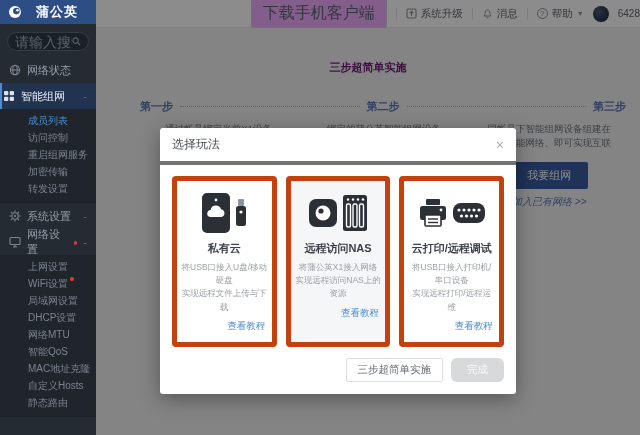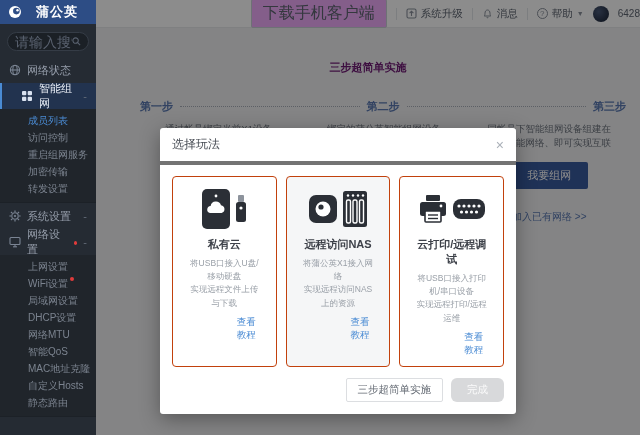--- a/index.html
+++ b/index.html
@@ -11,21 +11,21 @@
   .sidebar { width:96px; flex-shrink:0; background:#252b33; display:flex; flex-direction:column; overflow:hidden; }
   .logo { height:24px; background:#2d4d85; display:flex; align-items:center; padding:0 9px; gap:15px; cursor:pointer; }
   .logo-text { color:#fff; font-size:13px; font-weight:bold; letter-spacing:1px; white-space:nowrap; }
   .search-wrap { padding:8px 7px 6px; }
   .search-box { background:#1b2026; border:1px solid #353c46; border-radius:10px; height:19px; display:flex; align-items:center; padding:0 7px; }
   .search-box input { flex:1; min-width:0; background:transparent; border:none; outline:none; color:#aab2bd; font-size:14px; font-family:inherit; }
   .search-box input::placeholder { color:#5a6270; }
   .menu { flex:1; font-size:11px; }
   .menu-item { height:26px; display:flex; align-items:center; padding:0 9px; gap:6px; color:#959daa; cursor:pointer; }
   .menu-item .ind { margin-left:auto; color:#646d7a; font-size:11px; }
-  .menu-item.active { background:#22334f; color:#e9eef6; border-left:2px solid #4a8bd4; padding-left:19px; }
+  .menu-item.active { background:#22334f; color:#e9eef6; border-left:2px solid #4a8bd4; padding-left:1px; }
   .submenu { background:#20252b; padding:3px 0 5px; border-bottom:1px solid #1c2127; }
   .sub-item { height:17px; line-height:17px; padding-left:28px; color:#7b838f; font-size:10px; cursor:pointer; white-space:nowrap; }
   .sub-item.active { color:#4a8bd4; }
   .reddot { display:inline-block; width:4px; height:4px; border-radius:50%; background:#e03b3b; vertical-align:top; margin:2px 0 0 2px; }
   .micon { width:12px; height:12px; flex-shrink:0; }
 
   
   .main { flex:1; position:relative; background:#f0f1f3; overflow:hidden; }
   .topbar { height:28px; background:#fff; border-bottom:1px solid #e7e9ec; display:flex; align-items:center; padding:0 0 0 10px; gap:9px; font-size:10.5px; color:#5f6672; }
   .dl-btn { margin-left:auto; border:1px solid #c9ced6; border-radius:2px; background:#f0abfc; color:#5f6672; font-size:16px; font-family:inherit; padding:3px 11px; cursor:pointer; white-space:nowrap; }
@@ -37,31 +37,31 @@
   .uid { font-size:10px; color:#5f6672; white-space:nowrap; }
 
   .content { text-align:center; }
   .content-title { margin-top:32px; font-size:11px; font-weight:bold; color:#701a75; }
   .steps-row { display:flex; align-items:center; margin:24px 14px 0 44px; gap:7px; }
   .step-label { color:#5b79b2; font-size:11px; font-weight:bold; white-space:nowrap; }
   .dots { flex:1; border-top:1px dotted #a8aeb8; height:0; }
   .step-descs { display:flex; margin:8px 8px 0 40px; }
   .sd-col { flex:1; font-size:9.5px; color:#6d737d; line-height:1.45; }
   .net-btn { margin-top:12px; background:#3a5b9e; color:#fff; border:none; border-radius:2px; font-size:11px; font-family:inherit; padding:6px 17px; cursor:pointer; }
-  .join-link { display:block; margin-top:21px; color:#5b79b2; font-size:10px; text-decoration:none; cursor:pointer; }
+  .join-link { display:block; margin-top:6px; color:#5b79b2; font-size:10px; text-decoration:none; cursor:pointer;font-style:italic; }
 
   .overlay { position:absolute; left:0; top:0; right:0; bottom:0; background:rgba(0,0,0,0.45); z-index:5; }
 
   
   .modal { position:absolute; left:64px; top:128px; width:356px; background:#fff; border-radius:3px; z-index:10; box-shadow:0 5px 20px rgba(0,0,0,0.35); }
   .modal-head { display:flex; justify-content:space-between; align-items:center; padding:8px 12px; border-bottom:4px solid #737373; }
   .modal-title { font-size:12px; color:#464b53; }
   .modal-close { color:#aab0b8; font-size:14px; line-height:1; cursor:pointer; }
   .modal-body { display:flex; gap:9px; padding:11px 12px 9px; }
-  .m-card { flex:1; border:1px solid #c2410c; border-radius:4px; background:#fff; text-align:center; padding:10px 16px 9px; cursor:pointer; }
+  .m-card { flex:1; border:5px solid #c2410c; border-radius:4px; background:#fff; text-align:center; padding:10px 4px 9px; cursor:pointer; }
   .m-card.highlight { background:#f5f6f7; }
   .m-icon { height:44px; display:flex; align-items:center; justify-content:center; gap:4px; }
   .m-title { margin-top:6px; font-size:11px; font-weight:bold; color:#3d4149; }
   .m-desc { margin-top:5px; font-size:8.5px; color:#9aa0a8; line-height:1.55; }
   .m-link { display:inline-block; margin-top:6px; font-size:9.5px; color:#4a8bd4; text-decoration:none; cursor:pointer;margin-left:44px; }
   .modal-foot { display:flex; justify-content:flex-end; gap:8px; padding:2px 12px 12px; }
   .btn-outline { border:1px solid #dcdee1; background:#fff; color:#666c75; border-radius:2px; font-size:10.5px; font-family:inherit; padding:4px 11px; cursor:pointer; }
   .btn-gray { border:none; background:#d8d9db; color:#fbfbfb; border-radius:6px; font-size:10.5px; font-family:inherit; padding:4px 16px; cursor:pointer; }
 </style>
 </head>

